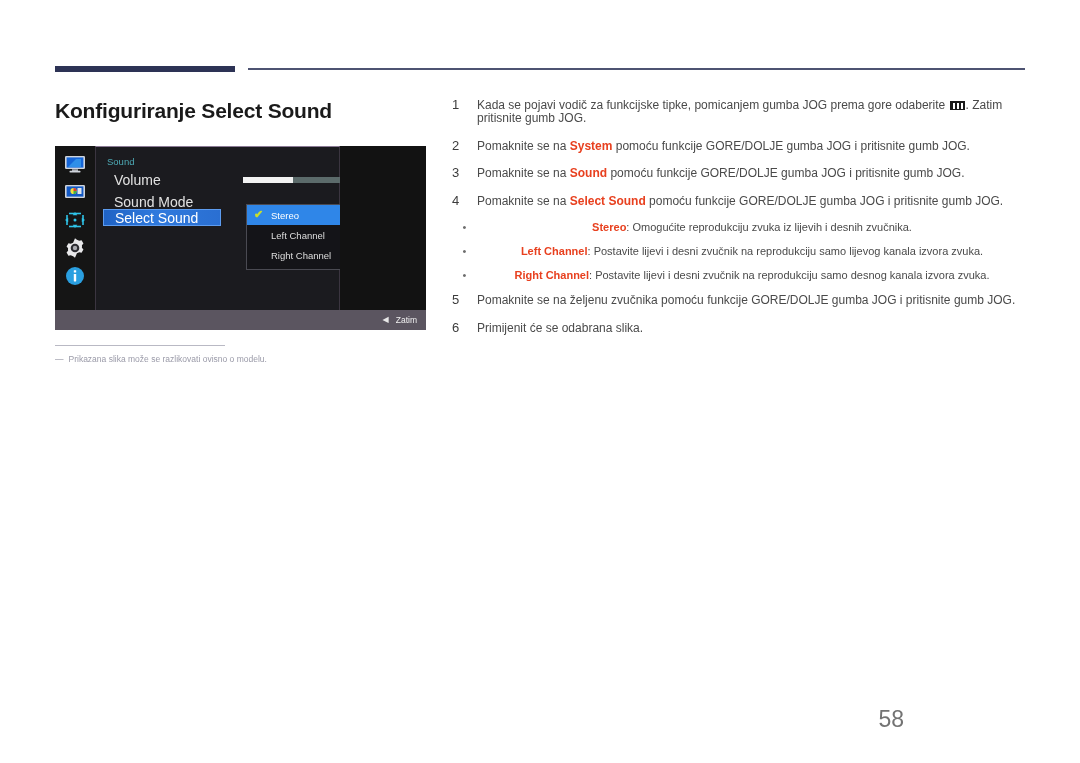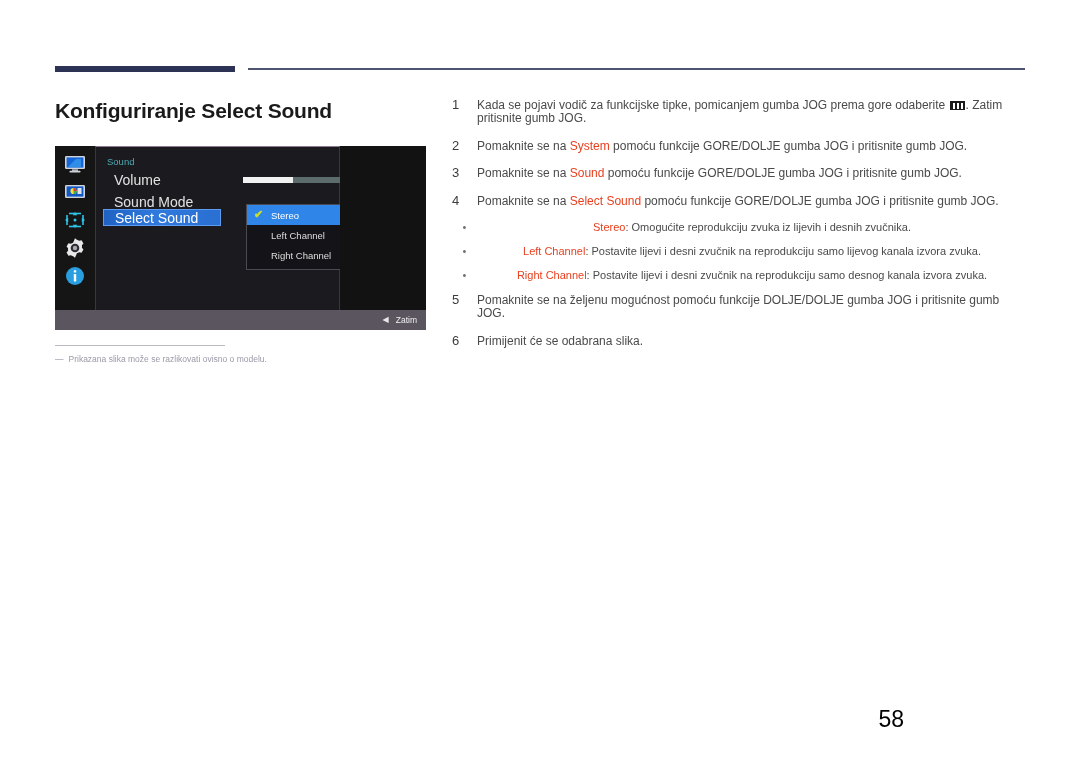--- a/index.html
+++ b/index.html
@@ -248,21 +248,21 @@
     line-height: 13px;
     padding-top: 0px;
   }
   .step-text {
     flex: 1;
     font-size: 12px;
     color: #4a4a4a;
     line-height: 13px;
     padding-top: 1px;
   }
-  .kw { color: #e8401f; font-weight: normal; }
+  .kw { color: #e8401f; font-weight: bold; }
 
   .menu-glyph {
     display: inline-block;
     width: 15px;
     height: 9px;
     background: #1a1a1a;
     vertical-align: -1px;
     position: relative;
     margin: 0 1px;
   }
@@ -302,21 +302,21 @@
     line-height: 13px;
     text-align: center;
   }
 
   
   .page-number {
     position: absolute;
     right: 55px;
     top: 706px;
     font-size: 23px;
-    color: #000000;
+    color: #737373;
     font-weight: normal;
   }
 </style>
 </head>
 <body>
 
 <div id="page">
 
   <div class="header-bar-thick"></div>
   <div class="header-bar-thin"></div>
@@ -461,21 +461,21 @@
         <div class="bullet-text"><span class="kw">Left Channel</span><span>: Postavite lijevi i desni zvučnik na reprodukciju samo lijevog kanala izvora zvuka.</span></div>
       </div>
       <div class="bullet">
         <div class="bullet-dot">•</div>
         <div class="bullet-text"><span class="kw">Right Channel</span><span>: Postavite lijevi i desni zvučnik na reprodukciju samo desnog kanala izvora zvuka.</span></div>
       </div>
     </div>
 
     <div class="step">
       <div class="step-num">5</div>
-      <div class="step-text">Pomaknite se na željenu mogućnost pomoću funkcije DOLJE/DOLJE gumba JOG i pritisnite gumb JOG.</div>
+      <div class="step-text">Pomaknite se na željenu zvučnika pomoću funkcije GORE/DOLJE gumba JOG i pritisnite gumb JOG.</div>
     </div>
 
     <div class="step">
       <div class="step-num">6</div>
       <div class="step-text">Primijenit će se odabrana slika.</div>
     </div>
 
   </div>
 
   <div class="page-number">58</div>

